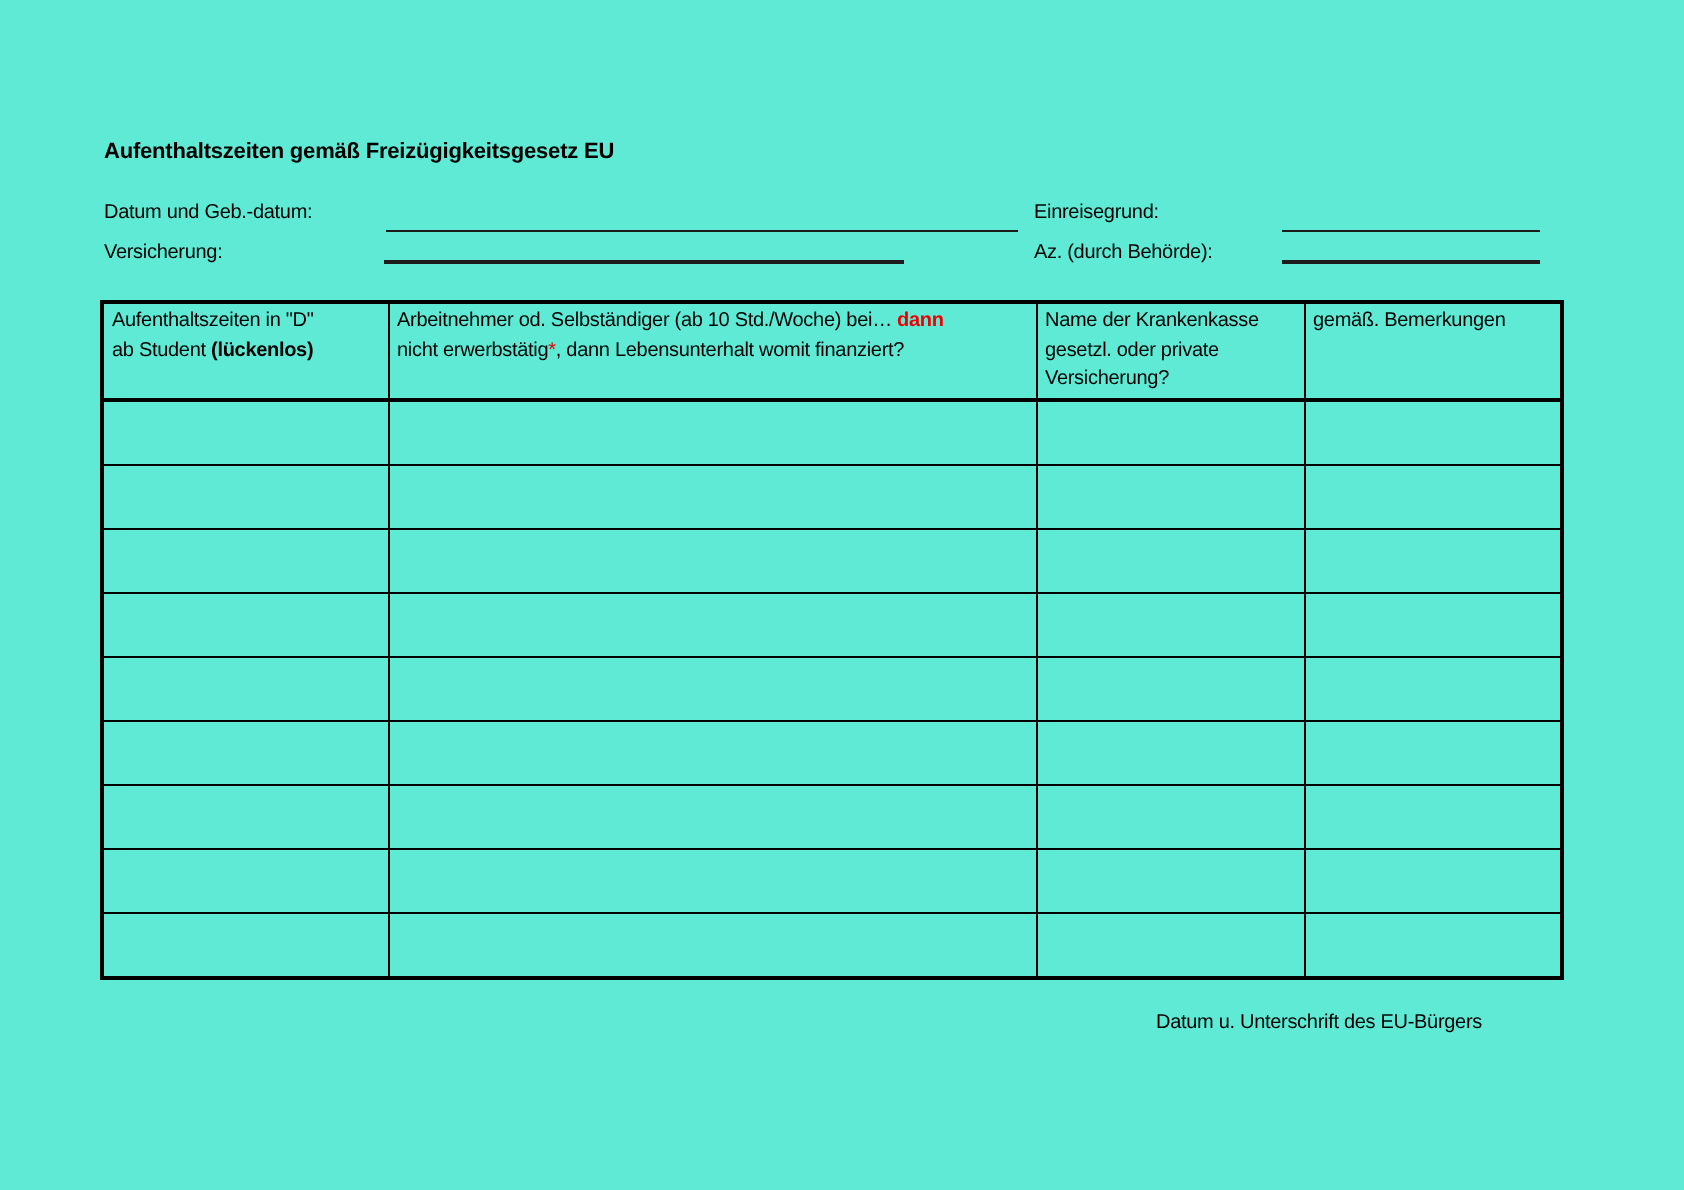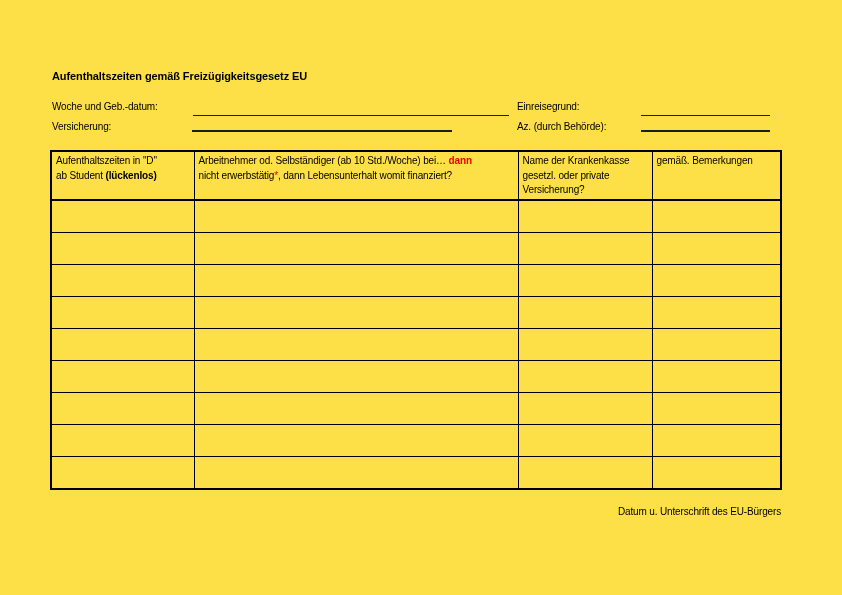--- a/index.html
+++ b/index.html
@@ -1,20 +1,20 @@
 <!DOCTYPE html>
 <html lang="de"><head>
 <meta charset="utf-8">
 <style>
   html, body { margin: 0; padding: 0; background: #ffffff; }
   .page {
     position: relative;
     width: 842px;
     height: 595px;
-    background: #fde047;
+    background: #5eead4;
     font-family: "Liberation Sans", sans-serif;
     color: #000000;
     overflow: hidden;
   }
   .title {
     position: absolute;
     left: 52px; top: 70px;
     font-size: 11px;
     font-weight: bold;
     letter-spacing: -0.1px;
@@ -66,34 +66,34 @@
   .footnote {
     position: absolute;
     left: 49px; top: 480px;
     font-size: 10px;
     color: #ee0000;
     letter-spacing: -0.15px;
     white-space: nowrap;
   }
   .signature {
     position: absolute;
-    left: 618px; top: 506px;
+    left: 578px; top: 506px;
     font-size: 10px;
     letter-spacing: -0.15px;
     white-space: nowrap;
   }
 </style>
 </head>
 <body>
 
 <div class="page">
 
   <div class="title">Aufenthaltszeiten gemäß Freizügigkeitsgesetz EU</div>
 
-  <div class="field-label" style="left:52px; top:101px;">Woche und Geb.-datum:</div>
+  <div class="field-label" style="left:52px; top:101px;">Datum und Geb.-datum:</div>
   <div class="fill-line" style="left:193px; top:115px; width:316px;"></div>
 
   <div class="field-label" style="left:52px; top:121px;">Versicherung:</div>
   <div class="fill-line thick" style="left:192px; top:130px; width:260px;"></div>
 
   <div class="field-label" style="left:517px; top:101px;">Einreisegrund:</div>
   <div class="fill-line" style="left:641px; top:115px; width:129px;"></div>
 
   <div class="field-label" style="left:517px; top:121px;">Az. (durch Behörde):</div>
   <div class="fill-line thick" style="left:641px; top:130px; width:129px;"></div>

